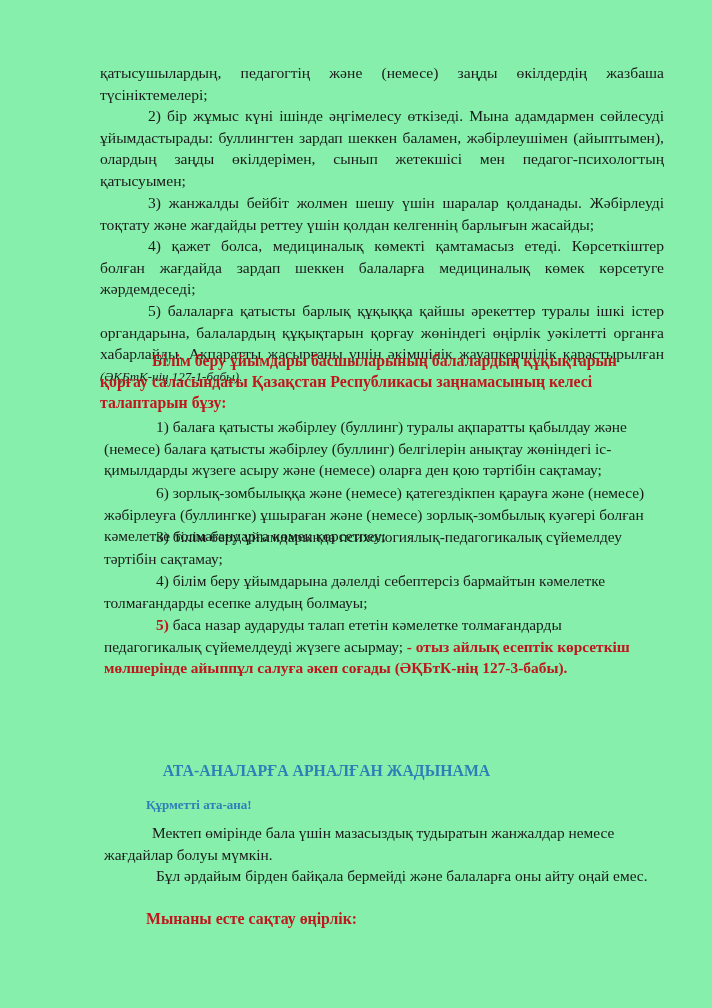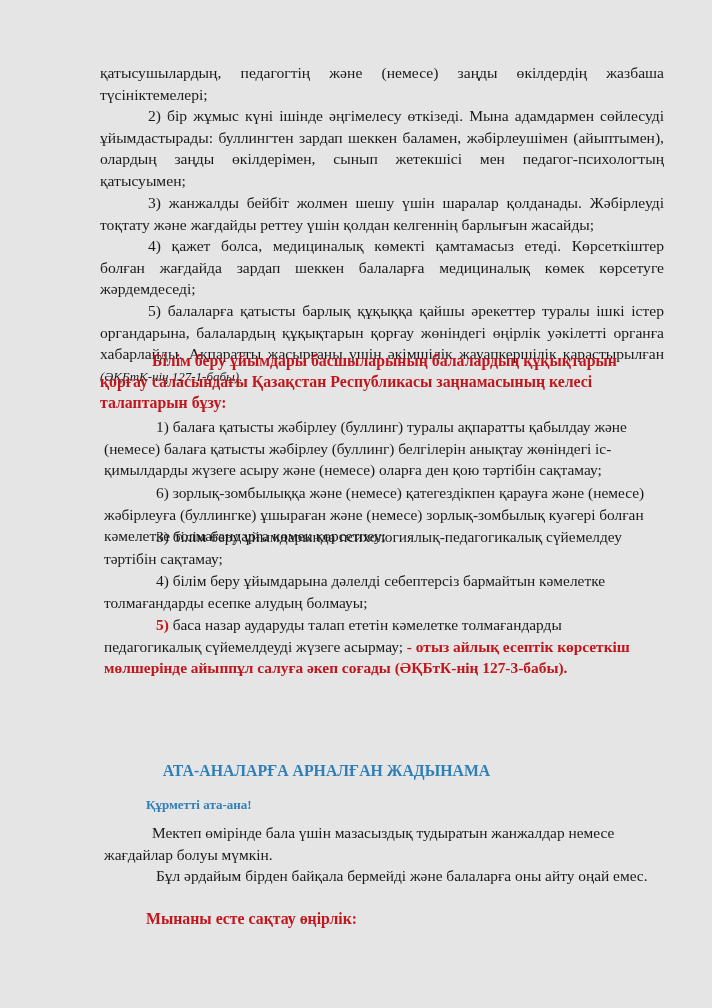--- a/index.html
+++ b/index.html
@@ -1,18 +1,18 @@
 <!DOCTYPE html>
 <html><head>
 <meta charset="utf-8">
 <style>
   html, body { margin: 0; padding: 0; background: #ffffff; }
   body { width: 712px; height: 1008px; position: relative; overflow: hidden;
          font-family: "Liberation Serif", "DejaVu Serif", serif; color: #1a1a1a; }
-  .page { position: absolute; left: 0; top: 0; width: 712px; height: 1008px; background: #e5e5e5; }
+  .page { position: absolute; left: 0; top: 0; width: 712px; height: 1008px; background: #86efac; }
   .p { position: absolute; left: 100px; width: 564px; font-size: 15.6px; line-height: 21.6px; margin: 0; }
   .j { text-align: justify; text-align-last: left; }
   .ind { text-indent: 48px; }
   .red { color: #c0161c; }
   .bold { font-weight: bold; }
   .blue { color: #2e7fb8; font-weight: bold; }
   .it { font-style: italic; font-size: 13px; }
   .sec2 { left: 104px; width: 556px; font-size: 15.4px; line-height: 21.6px; }
 </style>
 </head>

